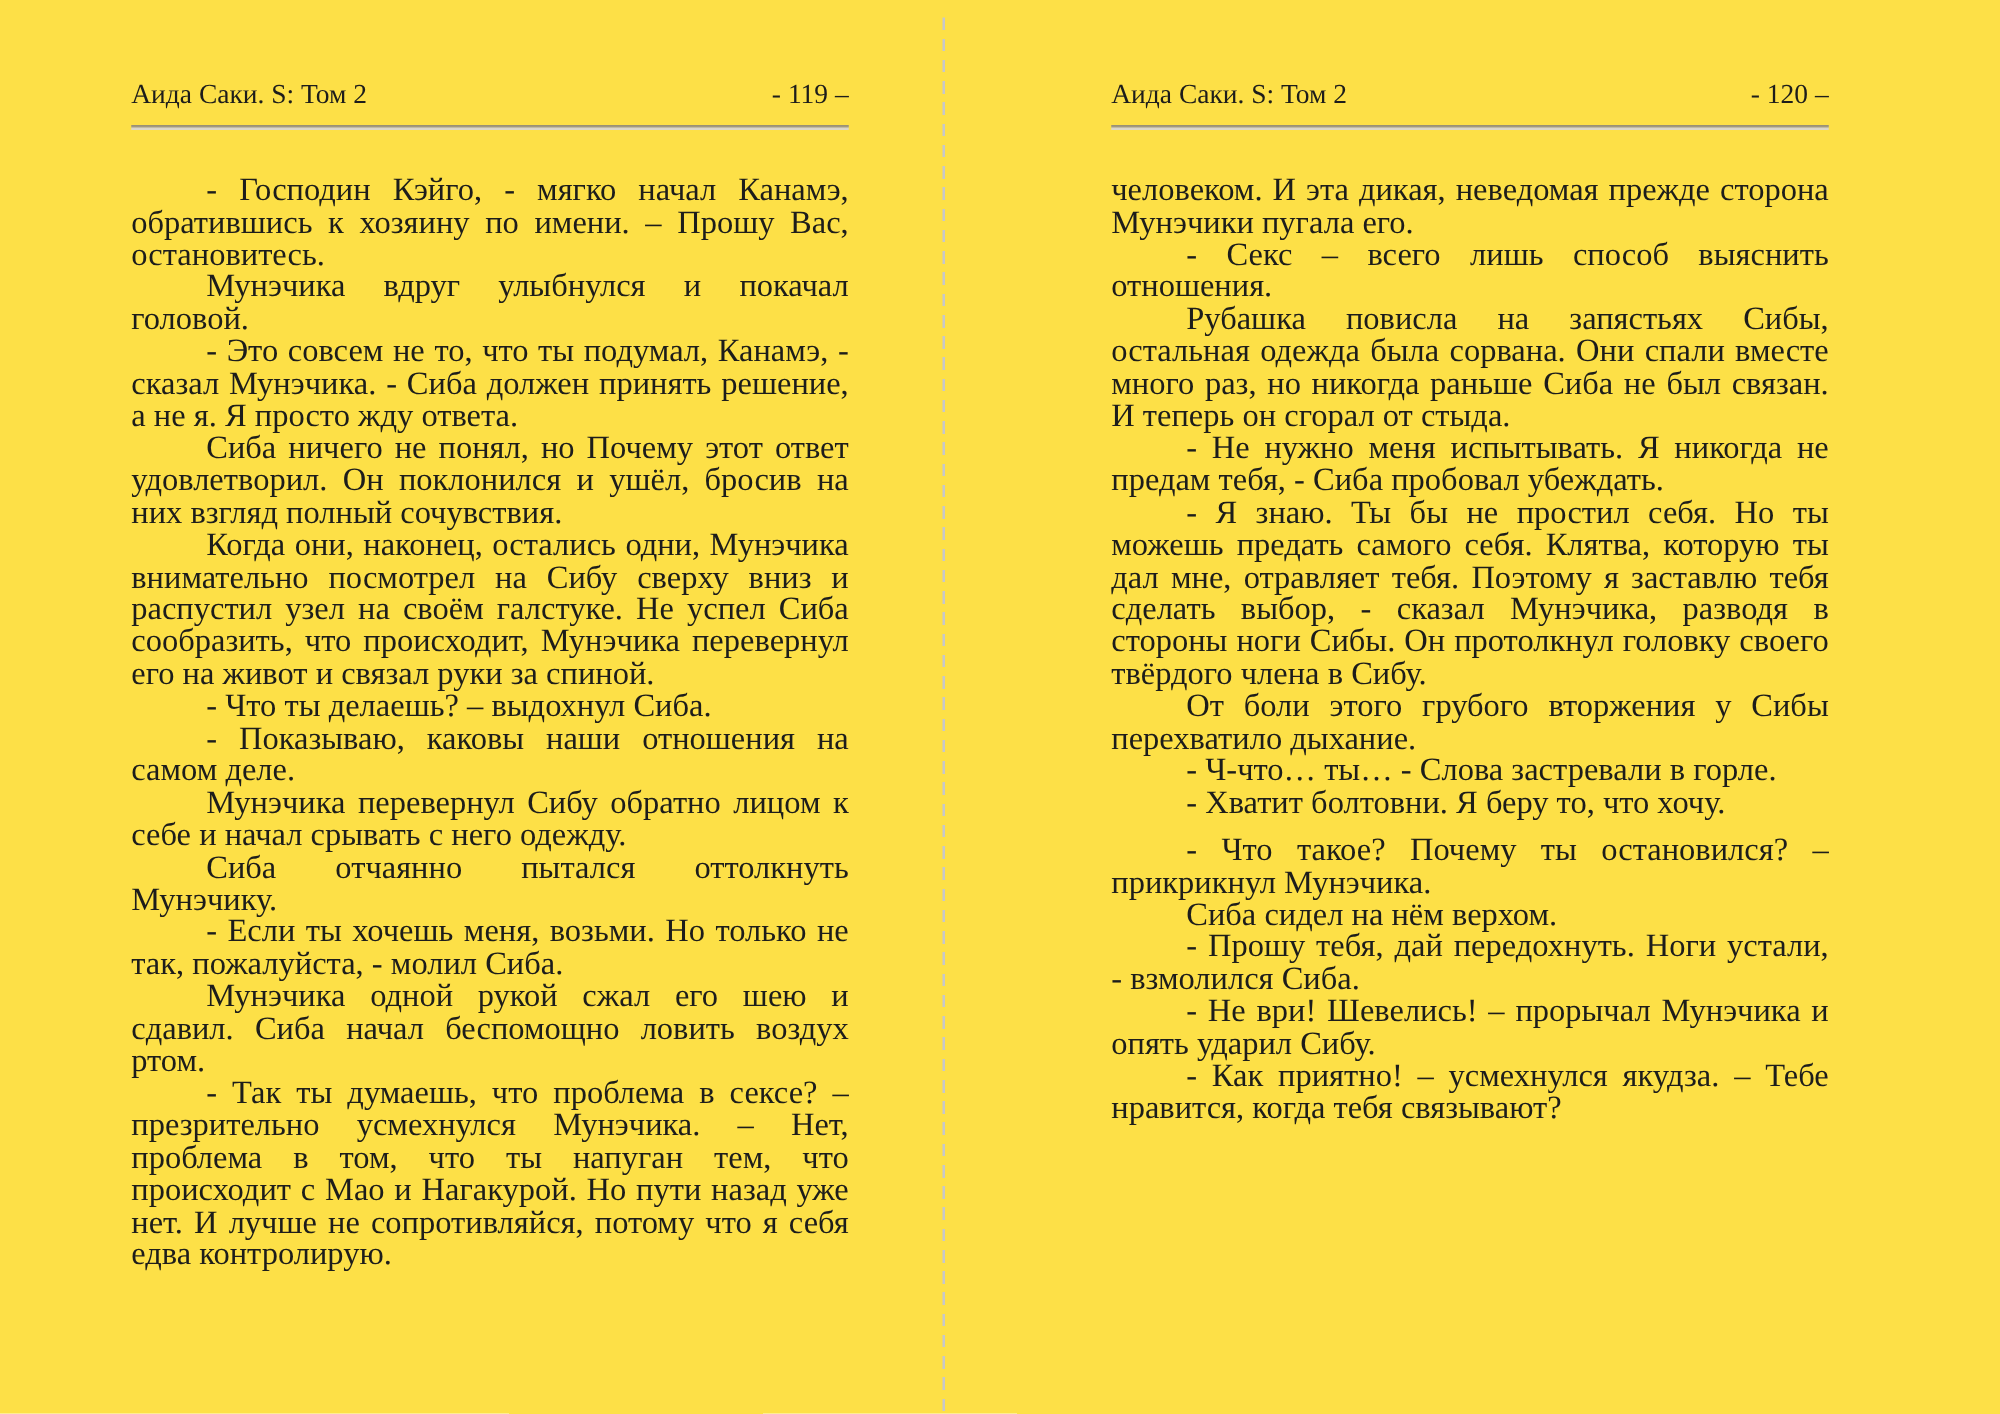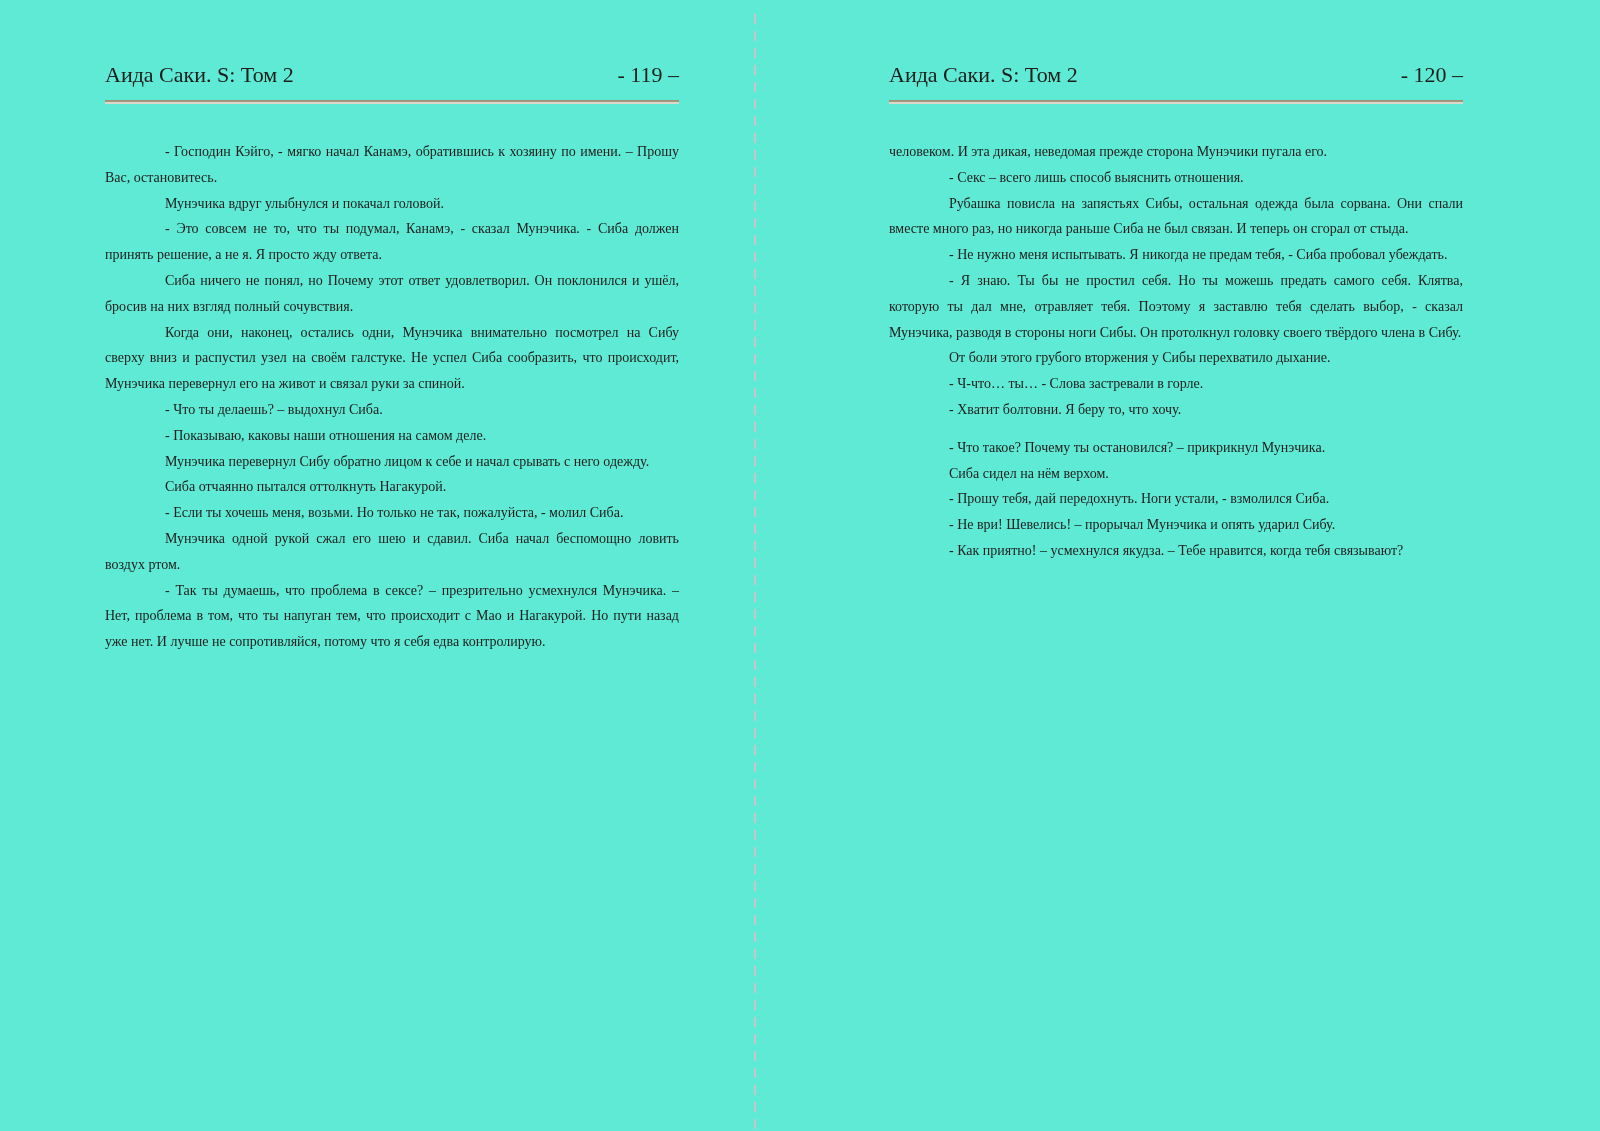--- a/index.html
+++ b/index.html
@@ -5,21 +5,21 @@
 <style>
   html, body {
     margin: 0;
     padding: 0;
     background: #ffffff;
   }
   .stage {
     position: relative;
     width: 1600px;
     height: 1131px;
-    background: #5eead4;
+    background: #fde047;
     overflow: hidden;
     font-family: "Liberation Serif", "DejaVu Serif", serif;
     color: #1d1d1b;
   }
   .page {
     position: absolute;
     top: 0;
     width: 574px;
     height: 1131px;
   }
@@ -44,21 +44,21 @@
     left: 0;
     right: 0;
     height: 4px;
     background: linear-gradient(to bottom, #958d72 0%, #a79f83 45%, #d9d5c6 55%, #ddd9cc 100%);
   }
   .page-body {
     position: absolute;
     top: 139px;
     left: 0;
     right: 0;
-    font-size: 14px;
+    font-size: 26px;
     line-height: 25.8px;
     text-align: justify;
     text-justify: inter-word;
   }
   .page-body p {
     margin: 0;
     padding: 0;
     text-indent: 60px;
   }
   .page-body p.no-indent   { text-indent: 0; }
@@ -90,21 +90,21 @@
     <div class="header-rule"></div>
     <div class="page-body" id="left-body">
         <p>- Господин Кэйго, - мягко начал Канамэ, обратившись к хозяину по имени. – Прошу Вас, остановитесь.</p>
         <p>Мунэчика вдруг улыбнулся и покачал головой.</p>
         <p>- Это совсем не то, что ты подумал, Канамэ, - сказал Мунэчика. - Сиба должен принять решение, а не я. Я просто жду ответа.</p>
         <p>Сиба ничего не понял, но Почему этот ответ удовлетворил. Он поклонился и ушёл, бросив на них взгляд полный сочувствия.</p>
         <p>Когда они, наконец, остались одни, Мунэчика внимательно посмотрел на Сибу сверху вниз и распустил узел на своём галстуке. Не успел Сиба сообразить, что происходит, Мунэчика перевернул его на живот и связал руки за спиной.</p>
         <p>- Что ты делаешь? – выдохнул Сиба.</p>
         <p>- Показываю, каковы наши отношения на самом деле.</p>
         <p>Мунэчика перевернул Сибу обратно лицом к себе и начал срывать с него одежду.</p>
-        <p>Сиба отчаянно пытался оттолкнуть Нагакурой.</p>
+        <p>Сиба отчаянно пытался оттолкнуть Мунэчику.</p>
         <p>- Если ты хочешь меня, возьми. Но только не так, пожалуйста, -  молил Сиба.</p>
         <p>Мунэчика одной рукой сжал его шею и сдавил. Сиба начал беспомощно ловить воздух ртом.</p>
         <p>- Так ты думаешь, что проблема в сексе? – презрительно усмехнулся Мунэчика. – Нет, проблема в том, что ты напуган тем, что происходит с Мао и Нагакурой. Но пути назад уже нет. И лучше не сопротивляйся, потому что я себя едва контролирую.</p>
       </div>
   </div>
 
   <div class="page-divider"></div>
 
   <div class="page page-right">
     <div class="page-header">

